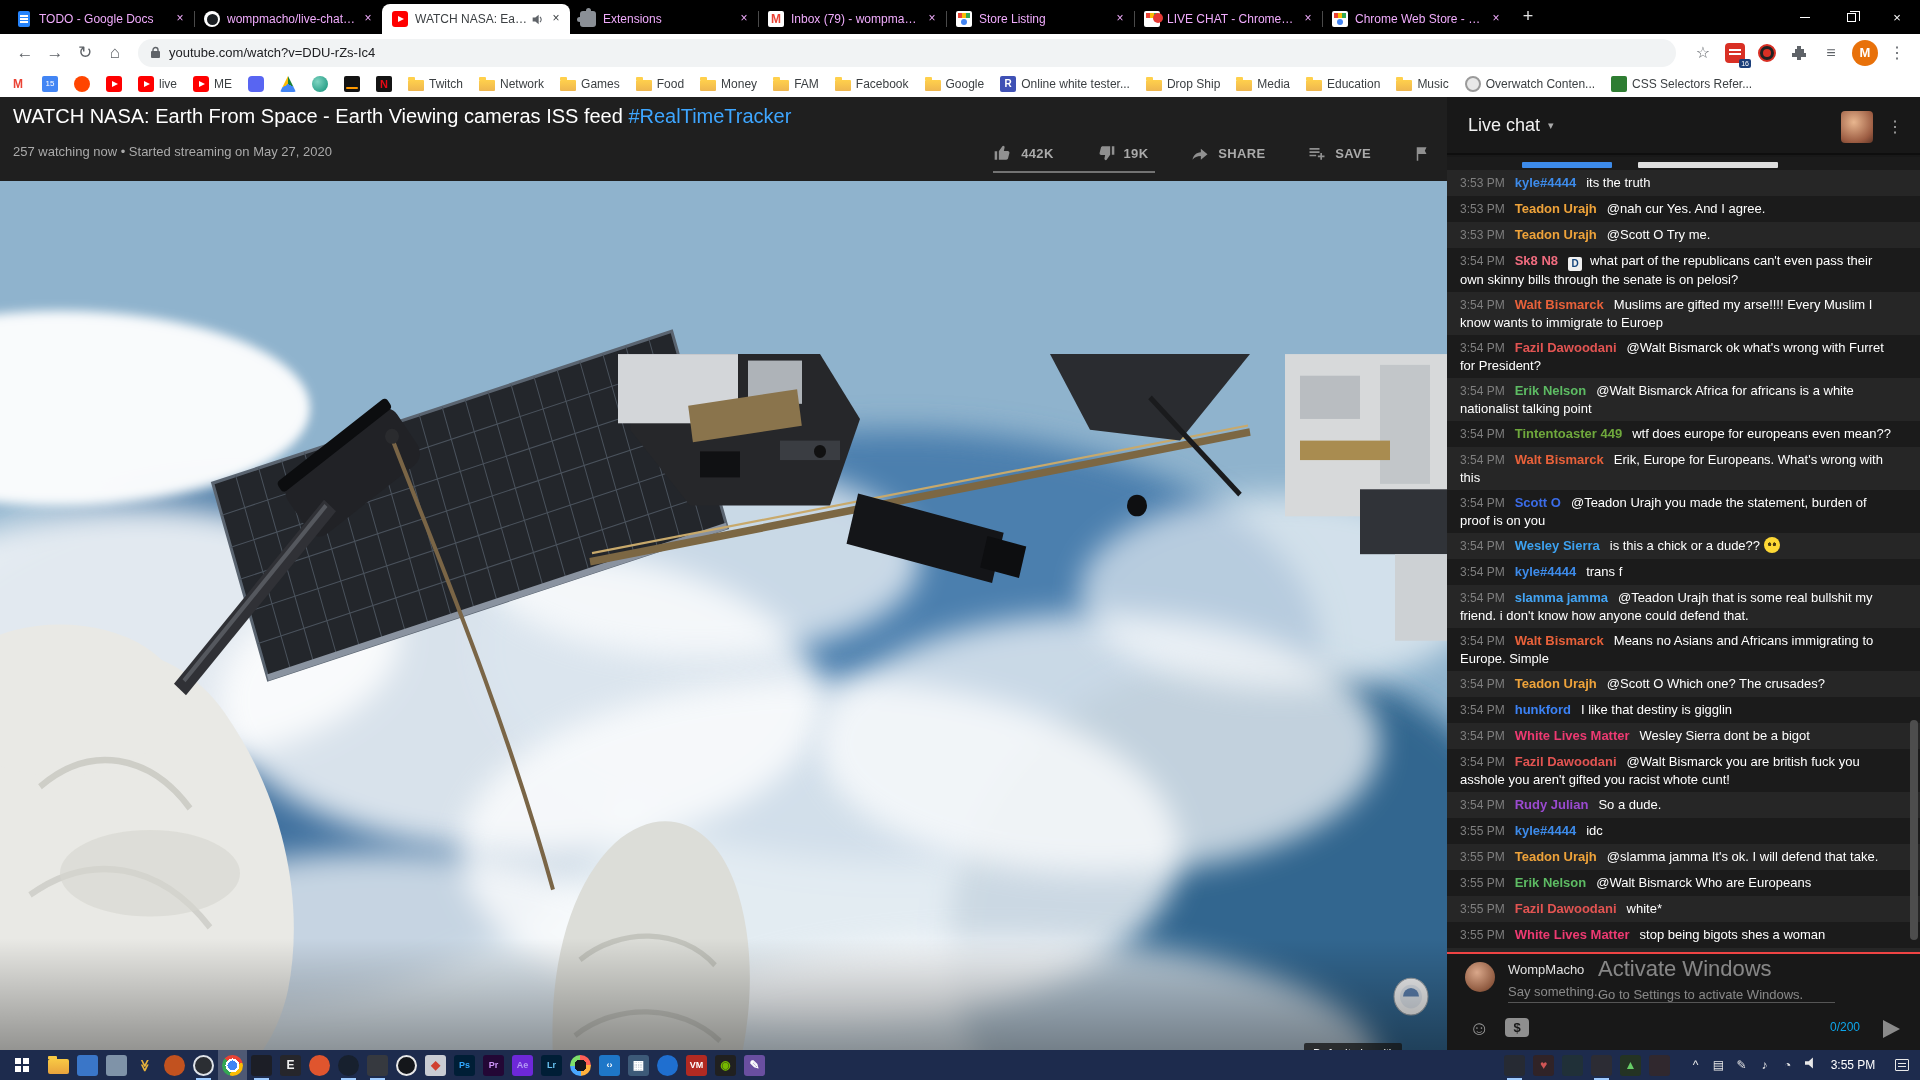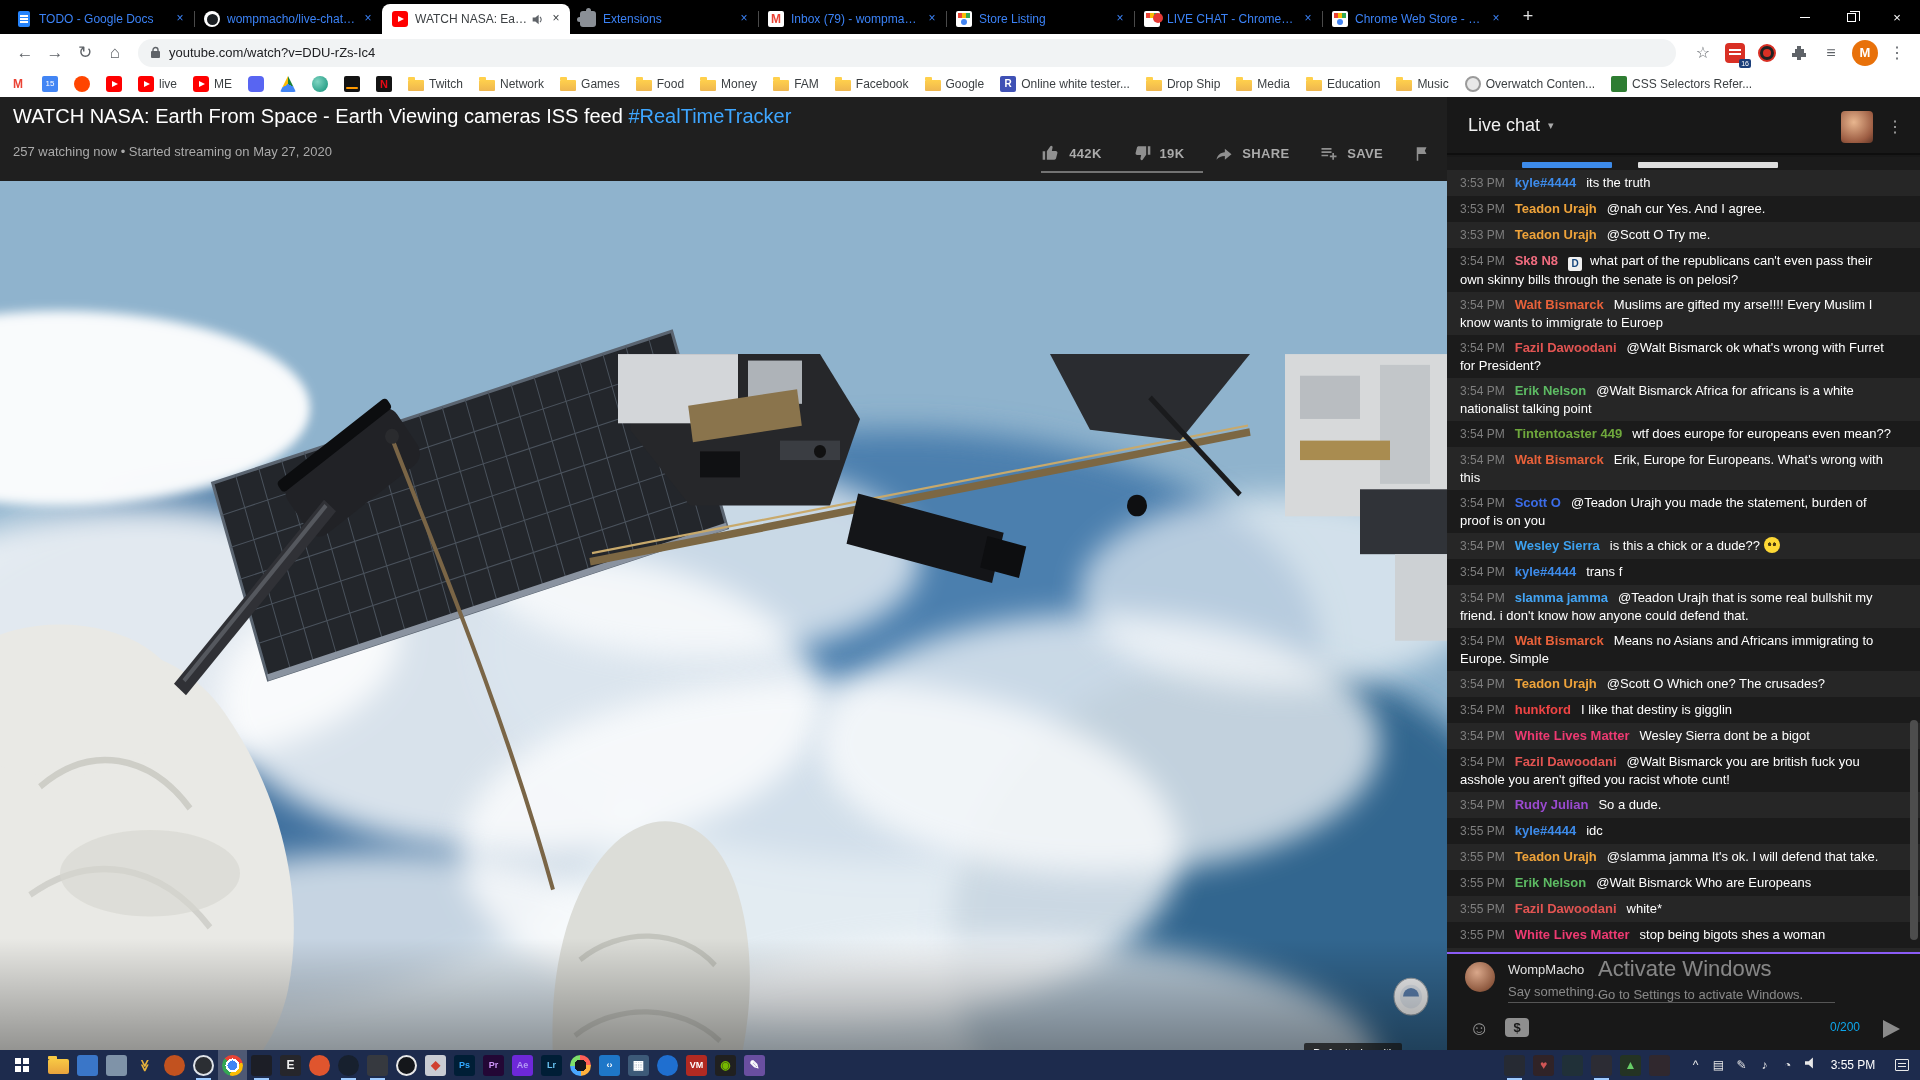--- a/index.html
+++ b/index.html
@@ -2,21 +2,21 @@
 <html><head>
 <meta charset="utf-8">
 <style>
   html,body{margin:0;padding:0;width:1920px;height:1080px;overflow:hidden;
     font-family:"Liberation Sans",sans-serif;background:#181818;position:relative}
   *{box-sizing:border-box}
 
   
   .tabstrip{position:absolute;top:0;left:0;width:1920px;height:34px;background:#000;display:flex;align-items:flex-end;z-index:60}
   #tabs{display:flex;align-items:flex-end;height:34px;padding-left:6px}
-  .tab{width:188px;height:30px;display:flex;align-items:center;padding:0 6px 0 10px;color:#3b82f6;font-size:12px;position:relative;cursor:default}
+  .tab{width:188px;height:30px;display:flex;align-items:center;padding:0 6px 0 10px;color:#f0abfc;font-size:12px;position:relative;cursor:default}
   .tab:not(.active)+.tab:not(.active)::before{content:"";position:absolute;left:0;top:7px;bottom:7px;width:1px;background:#4a4a4a}
   .tab.active{background:#fff;border-radius:8px 8px 0 0;color:#3c4043;height:30px}
   .tab .tlabel{flex:1;white-space:nowrap;overflow:hidden;text-overflow:ellipsis;margin-right:4px}
   .tab .tclose{width:16px;height:16px;line-height:15px;text-align:center;border-radius:50%;font-size:12px;flex:none}
   .tab .aud{flex:none;margin-right:4px;display:flex}
   .newtab{width:28px;height:28px;color:#e2e2e2;font-size:18px;text-align:center;line-height:26px;margin:0 0 3px 4px}
   .wincontrols{position:absolute;right:0;top:0;height:34px;display:flex}
   .wc{width:46px;height:34px;display:flex;align-items:center;justify-content:center;color:#fff;font-size:13px}
   .wc .minbar{width:10px;height:1px;background:#fff}
   .wc .maxbox{width:9px;height:9px;border:1px solid #fff;position:relative}
@@ -76,21 +76,21 @@
   .bi.regex{background:#3f51b5}
   .bi.regex::after{content:"R";position:absolute;inset:0;color:#fff;font-weight:bold;font-size:10px;line-height:16px;text-align:center}
   .bi.ow{background:#e8e8e8;border-radius:50%;border:2px solid #9a9a9a}
   .bi.css{background:#2e7d32}
 
   
   .videoinfo{position:absolute;top:97px;left:0;width:1447px;height:84px;background:#1f1f1f;z-index:10}
   .vtitle{position:absolute;left:13px;top:8px;font-size:20px;color:#fff;white-space:nowrap}
   .vtitle .hash{color:#3ea6ff}
   .vstats{position:absolute;left:13px;top:47px;font-size:13px;color:#aaa}
-  .vactions{position:absolute;right:16px;top:46px;display:flex;align-items:flex-end;gap:30px;color:#aaa;font-size:13px;font-weight:bold;letter-spacing:.3px}
+  .vactions{position:absolute;right:16px;top:46px;display:flex;align-items:flex-end;gap:42px;color:#aaa;font-size:13px;font-weight:bold;letter-spacing:.3px}
   .vact{display:flex;align-items:center;gap:8px}
   .vact svg{fill:#909090}
   .sentiment{position:absolute;left:0;top:28px;width:162px;height:2px;background:#737373}
 
   .videoplayer{position:absolute;top:181px;left:0;width:1447px;height:940px;background:#000;z-index:10;overflow:hidden}
   .videoplayer svg.scene{position:absolute;inset:0;width:100%;height:100%}
   .defaultview{position:absolute;right:45px;bottom:56px;background:rgba(20,20,20,.78);color:#eee;font-size:12px;padding:4px 9px;border-radius:2px}
   .controls{position:absolute;left:0;right:0;bottom:0;height:39px;background:rgba(10,10,10,.88)}
   .progress{position:absolute;top:0;left:0;right:0;height:3px;background:#f00}
   .ctrl-left{position:absolute;left:14px;top:3px;height:36px;display:flex;align-items:center;gap:20px}
@@ -115,21 +115,21 @@
   .msg .t{color:#7f7f7f;font-size:12px;margin-right:10px}
   .msg .u{font-weight:bold;margin-right:10px}
   .msg .x{color:#fff}
   .msg .mbadge{display:inline-block;width:14px;height:14px;background:#efefef;color:#15457c;font-size:10px;font-weight:bold;text-align:center;line-height:14px;margin-right:8px;border-radius:2px;vertical-align:-2px}
   .msg .emoji{display:inline-block;width:16px;height:16px;border-radius:50%;vertical-align:-3px;margin-left:4px;background:
       radial-gradient(circle at 35% 45%,#4a3a10 1.6px,transparent 2px),
       radial-gradient(circle at 65% 45%,#4a3a10 1.6px,transparent 2px),#fdd835}
   .msg.partial{height:13px;padding-top:0;padding-bottom:2px;display:flex;align-items:flex-end;background:#1b1b1b}
   .msg.partial i{display:block;height:6px;border-radius:1px}
   .chat-scrollbar{position:absolute;right:2px;top:623px;width:8px;height:220px;background:#4d4d4d;border-radius:4px}
-  .chat-input{position:absolute;bottom:0;left:0;right:0;height:98px;border-top:2px solid #8b5cf6}
+  .chat-input{position:absolute;bottom:0;left:0;right:0;height:98px;border-top:2px solid #ef4444}
   .ci-avatar{position:absolute;left:18px;top:8px;width:30px;height:30px;border-radius:50%;background:radial-gradient(circle at 40% 35%,#d9a78a,#8f5a40 70%,#4f2f20)}
   .ci-name{position:absolute;left:61px;top:8px;color:#e0e0e0;font-size:13px}
   .ci-placeholder{position:absolute;left:61px;top:30px;color:#8a8a8a;font-size:13px}
   .ci-underline{position:absolute;left:61px;right:85px;top:48px;height:1px;background:#555}
   .ci-smiley{position:absolute;left:22px;bottom:12px;color:#9a9a9a;font-size:20px;line-height:20px}
   .ci-dollar{position:absolute;left:58px;bottom:13px;width:24px;height:19px;background:#8f8f8f;border-radius:4px;color:#181818;font-weight:bold;font-size:13px;text-align:center;line-height:19px}
   .ci-counter{position:absolute;right:60px;bottom:16px;color:#0ea5e9;font-size:12px}
   .ci-send{position:absolute;right:20px;bottom:12px;width:0;height:0;border-left:17px solid #8a8a8a;border-top:9px solid transparent;border-bottom:9px solid transparent}
 
   .watermark{position:absolute;left:1598px;top:956px;z-index:40;color:rgba(255,255,255,.48);pointer-events:none}
@@ -566,21 +566,21 @@
       <div class="msg b"><span class="t">3:54 PM</span><span class="u" style="color: rgb(226, 84, 82);">Fazil Dawoodani</span><span class="x">@Walt Bismarck ok what's wrong with Furret for President?</span></div>
       <div class="msg a"><span class="t">3:54 PM</span><span class="u" style="color: rgb(93, 187, 99);">Erik Nelson</span><span class="x">@Walt Bismarck Africa for africans is a white nationalist talking point</span></div>
       <div class="msg b"><span class="t">3:54 PM</span><span class="u" style="color: rgb(111, 168, 60);">Tintentoaster 449</span><span class="x">wtf does europe for europeans even mean??</span></div>
       <div class="msg a"><span class="t">3:54 PM</span><span class="u" style="color: rgb(232, 97, 58);">Walt Bismarck</span><span class="x">Erik, Europe for Europeans. What's wrong with this</span></div>
       <div class="msg b"><span class="t">3:54 PM</span><span class="u" style="color: rgb(59, 108, 232);">Scott O</span><span class="x">@Teadon Urajh you made the statement, burden of proof is on you</span></div>
       <div class="msg a"><span class="t">3:54 PM</span><span class="u" style="color: rgb(61, 162, 240);">Wesley Sierra</span><span class="x">is this a chick or a dude??</span><span class="emoji"></span></div>
       <div class="msg b"><span class="t">3:54 PM</span><span class="u" style="color: rgb(61, 139, 234);">kyle#4444</span><span class="x">trans f</span></div>
       <div class="msg a"><span class="t">3:54 PM</span><span class="u" style="color: rgb(67, 165, 245);">slamma jamma</span><span class="x">@Teadon Urajh that is some real bullshit my friend. i don't know how anyone could defend that.</span></div>
       <div class="msg b"><span class="t">3:54 PM</span><span class="u" style="color: rgb(232, 97, 58);">Walt Bismarck</span><span class="x">Means no Asians and Africans immigrating to Europe. Simple</span></div>
       <div class="msg a"><span class="t">3:54 PM</span><span class="u" style="color: rgb(239, 163, 58);">Teadon Urajh</span><span class="x">@Scott O Which one? The crusades?</span></div>
-      <div class="msg b"><span class="t">3:54 PM</span><span class="u" style="color: #ef4444;">hunkford</span><span class="x">I like that destiny is gigglin</span></div>
+      <div class="msg b"><span class="t">3:54 PM</span><span class="u" style="color: #3b82f6;">hunkford</span><span class="x">I like that destiny is gigglin</span></div>
       <div class="msg a"><span class="t">3:54 PM</span><span class="u" style="color: rgb(238, 58, 114);">White Lives Matter</span><span class="x">Wesley Sierra dont be a bigot</span></div>
       <div class="msg b"><span class="t">3:54 PM</span><span class="u" style="color: rgb(226, 84, 82);">Fazil Dawoodani</span><span class="x">@Walt Bismarck you are british fuck you asshole you aren't gifted you racist whote cunt!</span></div>
       <div class="msg a"><span class="t">3:54 PM</span><span class="u" style="color: rgb(155, 74, 208);">Rudy Julian</span><span class="x">So a dude.</span></div>
       <div class="msg b"><span class="t">3:55 PM</span><span class="u" style="color: rgb(61, 139, 234);">kyle#4444</span><span class="x">idc</span></div>
       <div class="msg a"><span class="t">3:55 PM</span><span class="u" style="color: rgb(239, 163, 58);">Teadon Urajh</span><span class="x">@slamma jamma It's ok. I will defend that take.</span></div>
       <div class="msg b"><span class="t">3:55 PM</span><span class="u" style="color: rgb(93, 187, 99);">Erik Nelson</span><span class="x">@Walt Bismarck Who are Europeans</span></div>
       <div class="msg a"><span class="t">3:55 PM</span><span class="u" style="color: rgb(226, 84, 82);">Fazil Dawoodani</span><span class="x">white*</span></div>
       <div class="msg b"><span class="t">3:55 PM</span><span class="u" style="color: rgb(238, 58, 114);">White Lives Matter</span><span class="x">stop being bigots shes a woman</span></div>
       <div class="msg a"></div>
     </div>

